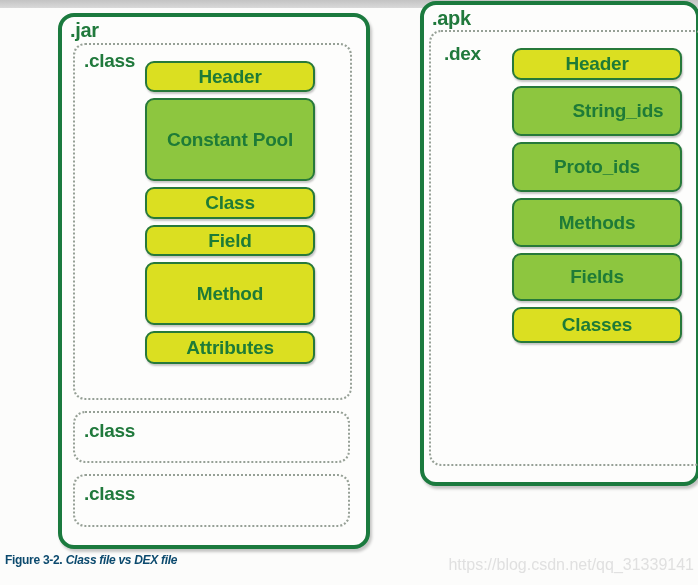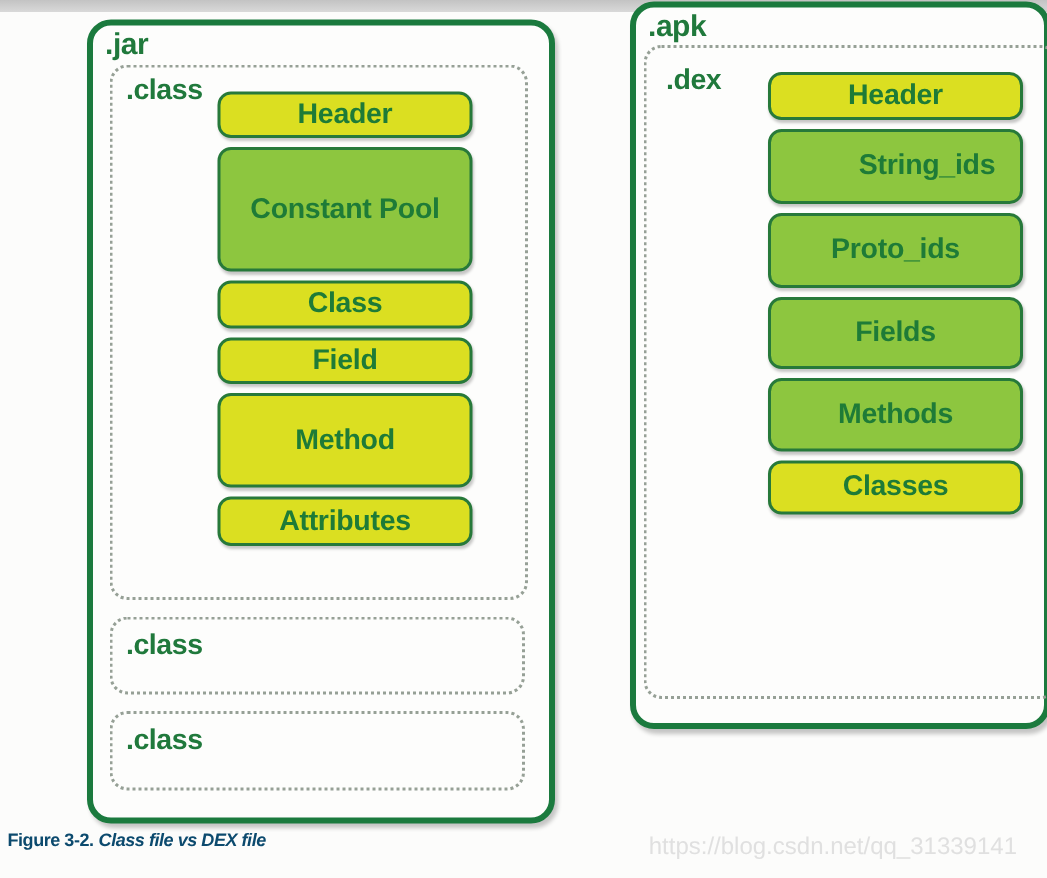--- a/index.html
+++ b/index.html
@@ -86,21 +86,21 @@
   
   .caption {
     position: absolute; left: 5px; top: 553px;
     font-size: 12px; color: #0c4a6e;
     white-space: nowrap;
   }
   .caption .prefix { font-weight: bold; letter-spacing: -0.3px; }
   .caption .title  { font-weight: bold; font-style: italic; letter-spacing: -0.3px; }
 
   .watermark {
-    position: absolute; right: 20px; top: 556px;
+    position: absolute; right: 4px; top: 556px;
     font-size: 16px; color: #e0e0e0;
     white-space: nowrap;
   }
 </style>
 </head>
 <body>
 
 <div class="stage">
 
   <div class="top-strip"></div>
@@ -149,25 +149,25 @@
       <div class="stack dex-stack">
           <div class="section-box yellow" style="height: 32px;">
     <span class="section-label">Header</span>
   </div>
           <div class="section-box green" style="height: 50px; padding-left: 42px;">
     <span class="section-label">String_ids</span>
   </div>
           <div class="section-box green" style="height: 50px;">
     <span class="section-label">Proto_ids</span>
   </div>
+          <div class="section-box green" style="height: 49px;">
+    <span class="section-label">Methods</span>
+  </div>
           <div class="section-box green" style="height: 48px;">
     <span class="section-label">Fields</span>
-  </div>
-          <div class="section-box green" style="height: 49px;">
-    <span class="section-label">Methods</span>
   </div>
           <div class="section-box yellow" style="height: 36px;">
     <span class="section-label">Classes</span>
   </div>
         </div>
     </div>
   </div>
 
   <div class="caption">
     <span class="prefix">Figure 3-2.</span>

